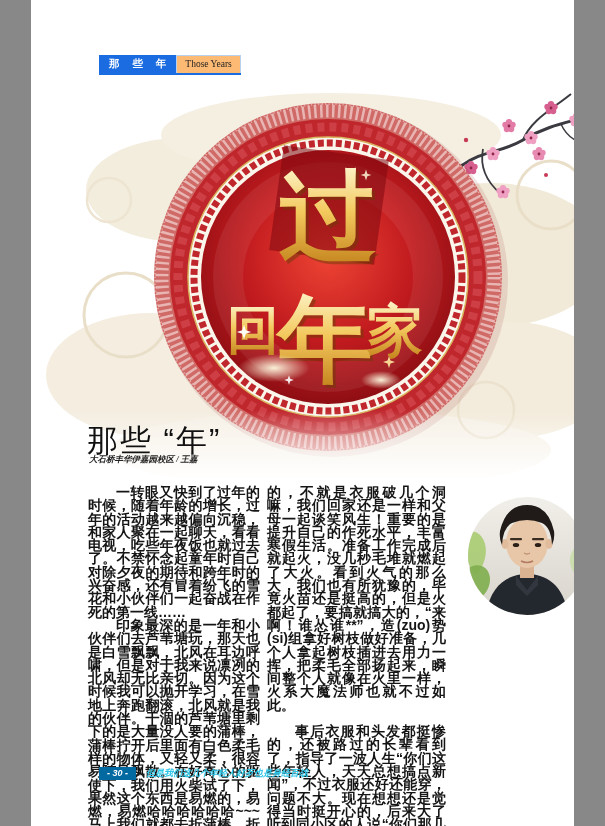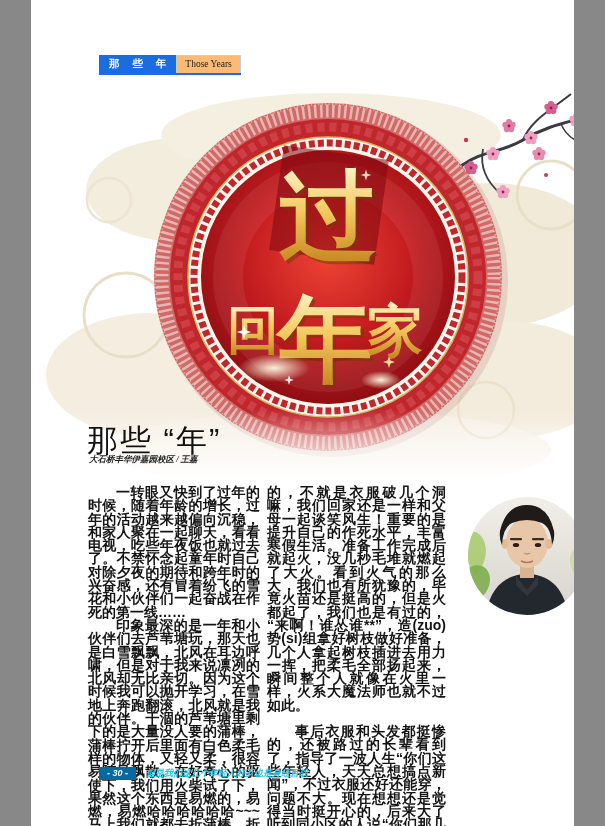--- a/index.html
+++ b/index.html
@@ -147,21 +147,21 @@
   </svg>
 
   <div class="title">那些 “年”</div>
   <div class="byline">大石桥丰华伊嘉园校区 / 王嘉</div>
 
   <div class="col col1">
     <p class="indent">一转眼又快到了过年的时候，随着年龄的增长，过年的活动越来越偏向沉稳，和家人聚在一起聊天，看看电视，吃些年夜饭也就过去了。不禁怀念起童年时自己对除夕夜的期待和跨年时的兴奋感，还有冒着纷飞的雪花和小伙伴们一起奋战在作死的第一线……</p>
     <p class="indent">印象最深的是一年和小伙伴们去芦苇塘玩，那天也是白雪飘飘，北风在耳边呼啸，但是对于我来说凛冽的北风却无比亲切。因为这个时候我可以抛开学习，在雪地上奔跑翻滚，北风就是我的伙伴。干涸的芦苇塘里剩下的是大量没人要的蒲棒，蒲棒拧开后里面有白色柔毛样的物体，又轻又柔，很容易随风飘散。在好奇心的驱使下，我们用火柴试了下，果然这个东西是易燃的，易燃，易燃哈哈哈哈哈哈~~~马上我们就都去折蒲棒，折了一大捧回去。然后用雪堆起一个矮墙用来挡风，之后把蒲棒全部拧开，堆起一个近半米的柔毛堆。我们打算让燃烧的柔毛飘散在周围感受一下被火焰包围的感觉，咳，要说担不担心出意外，我们也是有过的，但是我们这几个年轻人好歹也是身经百战</p>
   </div>
   <div class="col col2">
-    <p>的，不就是衣服破几个洞嘛，我们回家还是一样和父母一起谈笑风生！重要的是提升自己的作死水平，丰富寒假生活。准备工作完成后就起火，没几秒毛堆就燃起了大火。看到火气的那么大，我们也有所犹豫的，毕竟火苗还是挺高的，但是火都起了，我们也是有过的，“来啊！谁怂谁**”，造(zuo)势(si)组拿好树枝做好准备，几个人拿起树枝插进去用力一挥，把柔毛全部扬起来，瞬间整个人就像在火里一样，火系大魔法师也就不过如此。</p>
+    <p>的，不就是衣服破几个洞嘛，我们回家还是一样和父母一起谈笑风生！重要的是提升自己的作死水平，丰富寒假生活。准备工作完成后就起火，没几秒毛堆就燃起了大火。看到火气的那么大，我们也有所犹豫的，毕竟火苗还是挺高的，但是火都起了，要搞就搞大的，“来啊！谁怂谁**”，造(zuo)势(si)组拿好树枝做好准备，几个人拿起树枝插进去用力一挥，把柔毛全部扬起来，瞬间整个人就像在火里一样，火系大魔法师也就不过如此。</p>
     <p class="indent gap">事后衣服和头发都挺惨的，还被路过的长辈看到了，指导了一波人生“你们这些年轻人，天天总想搞点新闻”，不过衣服还好还能穿，问题不大。现在想想还是觉得当时挺开心的，后来大了听到同小区的人说“你们那几个人，真是咱小区最能作的，大北头的人都知道你们”，就感觉到自己的童年还是很精彩的嘛。不过现在这么大人了也玩不起来了，一起疯的兄弟也该干啥干啥，大家都很忙，每次回想起小时候的各种经历都会觉得年轻真好啊。</p>
   </div>
 
   <svg class="photo" viewBox="0 0 118 118">
     <defs>
       <clipPath id="circ">
           <circle cx="59" cy="59" r="59"></circle>
         </clipPath>
       <linearGradient id="pbg" x1="0" y1="0" x2="0" y2="1">
         <stop offset="0" stop-color="#f1efe9"></stop>

